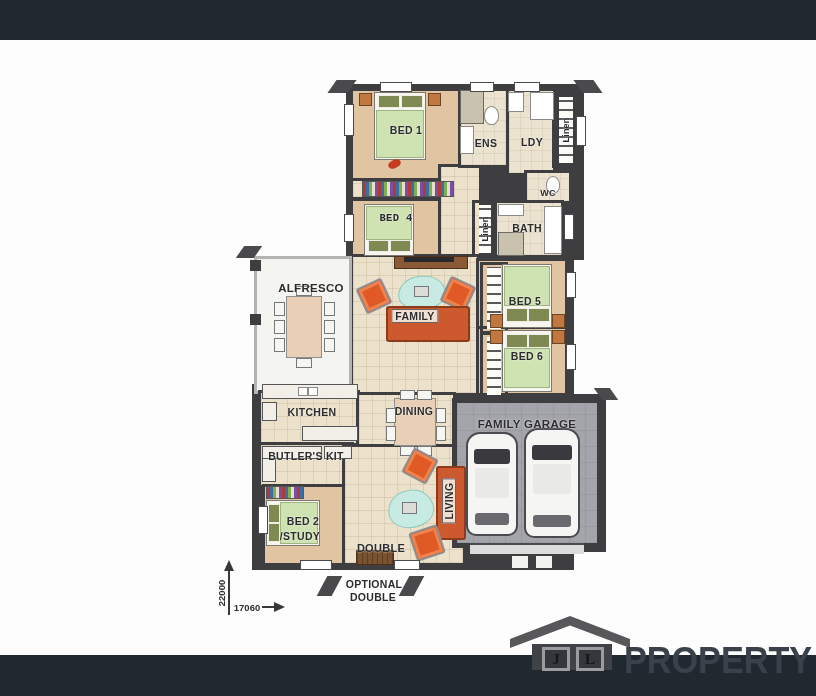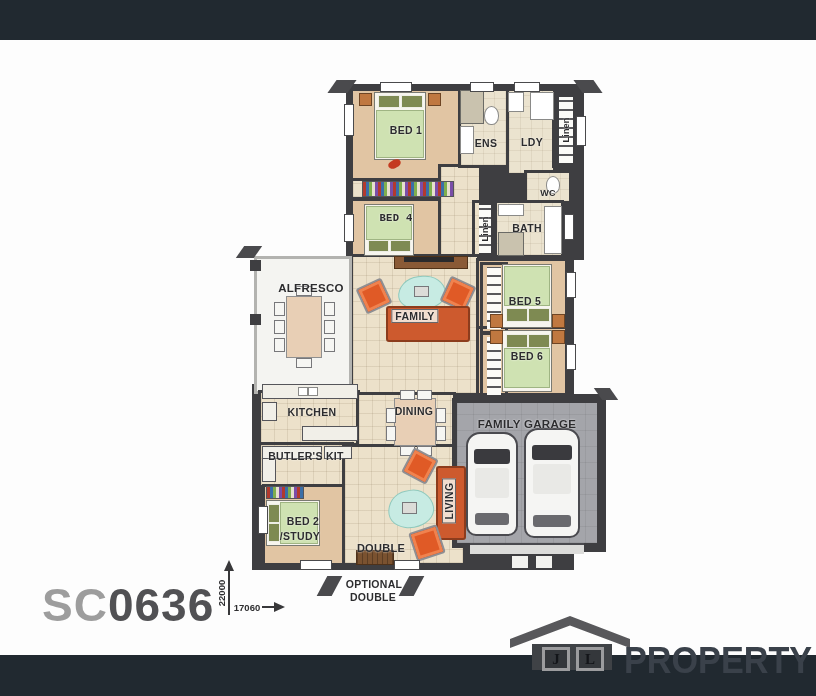--- a/index.html
+++ b/index.html
@@ -254,23 +254,20 @@
 
     <div class="arrow-up" style="left:224px;top:560px;"></div>
     <div class="dimline" style="left:228px;top:571px;width:2px;height:44px;"></div>
     <div class="dimtxt vert" style="left:221px;top:593px;">22000</div>
     <div class="dimtxt" style="left:247px;top:607px;">17060</div>
     <div class="dimline" style="left:262px;top:606px;width:12px;height:2px;"></div>
     <div class="arrow-right" style="left:274px;top:602px;"></div>
 
   </div>
 
-  <div class="plancode">
-    <span class="pfx">SC</span><span class="num">0636</span>
-  </div>
 
   <div class="band bottom"></div>
 
   <div class="logo-roof"></div>
   <div class="logo-body">
     <div class="logo-sq" style="left:10px;">J</div>
     <div class="logo-sq" style="left:44px;">L</div>
   </div>
   <div class="logo-name">PROPERTY</div>
 

